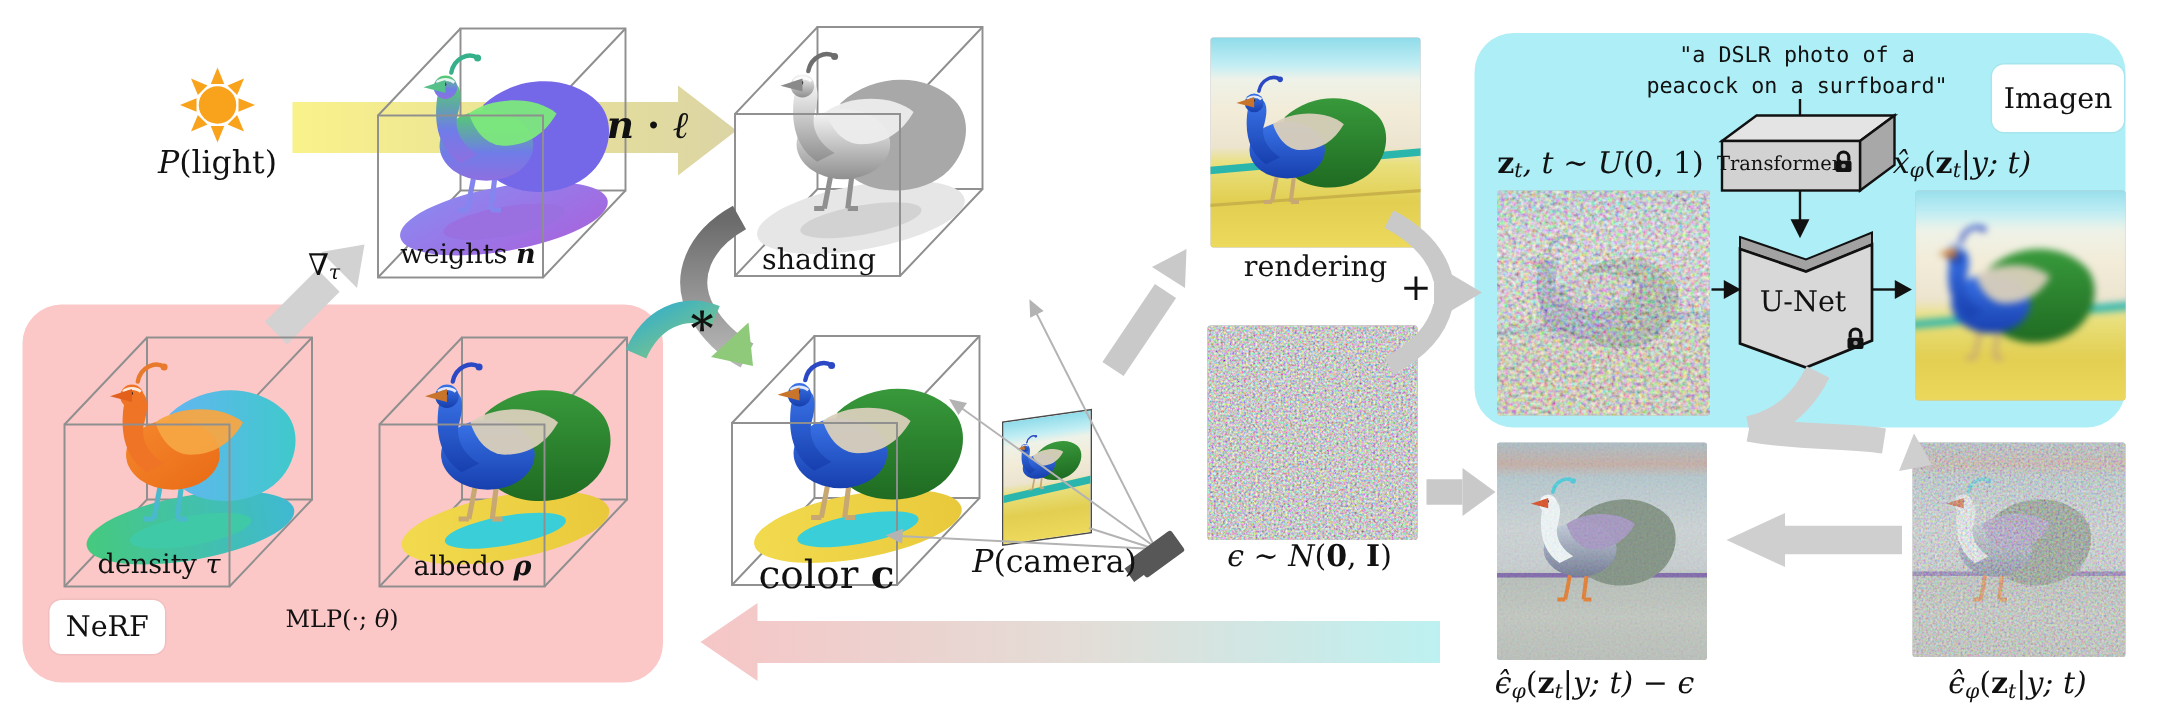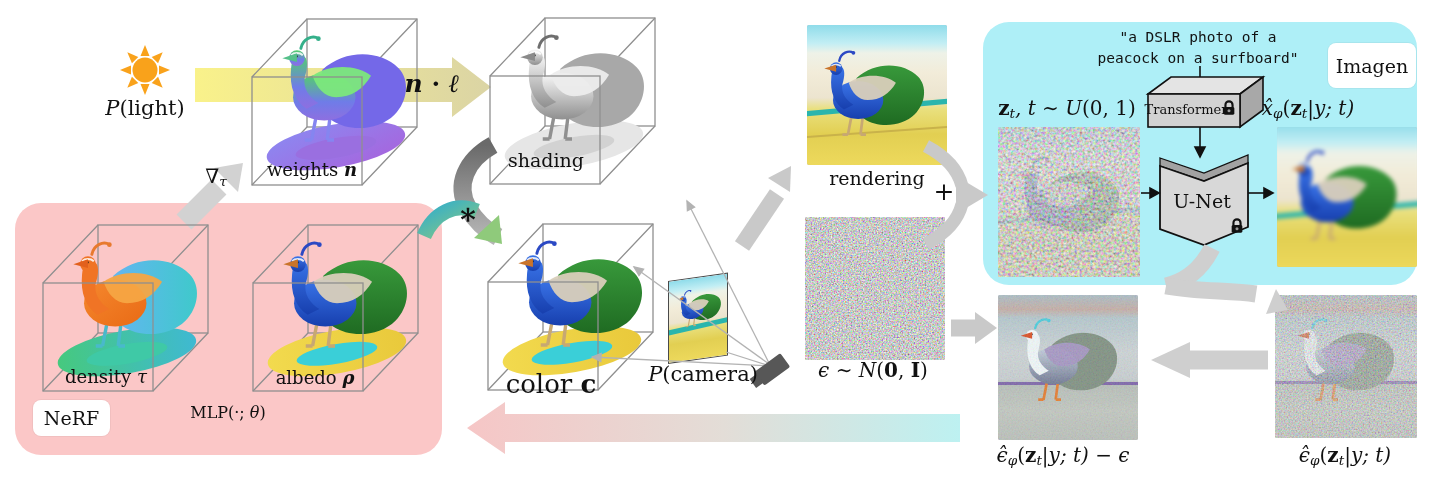--- a/index.html
+++ b/index.html
@@ -341,21 +341,21 @@
     <g fill="#CFCFCF">
       <line x1="1268" y1="360" x2="1190" y2="360" stroke="#CFCFCF" stroke-width="19"></line>
       <polygon points="1151,360 1190,342 1190,378"></polygon>
     </g>
   </svg>
 
   <div class="lbl ctr" style="left:145px;top:97px;font-size:21px"><span class="it">P</span><span>(light)</span></div>
   <div class="lbl ctr" style="left:216px;top:166px;font-size:20px"><span>∇</span><sub class="sb">τ</sub></div>
   <div class="lbl ctr" style="left:312px;top:161px;font-size:18px"><span>weights </span><span class="bi">n</span></div>
   <div class="lbl ctr" style="left:432px;top:71px;font-size:25px"><span class="bi">n</span><span class="bd"> · </span><span class="bi">ℓ</span></div>
-  <div class="lbl ctr" style="left:546px;top:151px;font-size:19px">shading</div>
+  <div class="lbl ctr" style="left:546px;top:164px;font-size:19px">shading</div>
   <div class="lbl ctr" style="left:468px;top:198px;font-size:30px;font-weight:bold">∗</div>
   <div class="lbl ctr" style="left:106px;top:368px;font-size:18px"><span>density </span><span class="it">τ</span></div>
   <div class="lbl ctr" style="left:315px;top:369px;font-size:18px"><span>albedo </span><span class="bi">ρ</span></div>
   <div class="tag" style="left:33px;top:400px;width:77px;height:36px">
       <span>NeRF</span>
     </div>
   <div class="lbl ctr" style="left:228px;top:405px;font-size:16px"><span>MLP(·; </span><span class="it">θ</span><span>)</span></div>
   <div class="lbl ctr" style="left:551px;top:371px;font-size:26px"><span>color </span><span class="bd">c</span></div>
   <div class="lbl ctr" style="left:703px;top:363px;font-size:21px"><span class="it">P</span><span>(camera)</span></div>
   <div class="lbl ctr" style="left:877px;top:169px;font-size:19px">rendering</div>

